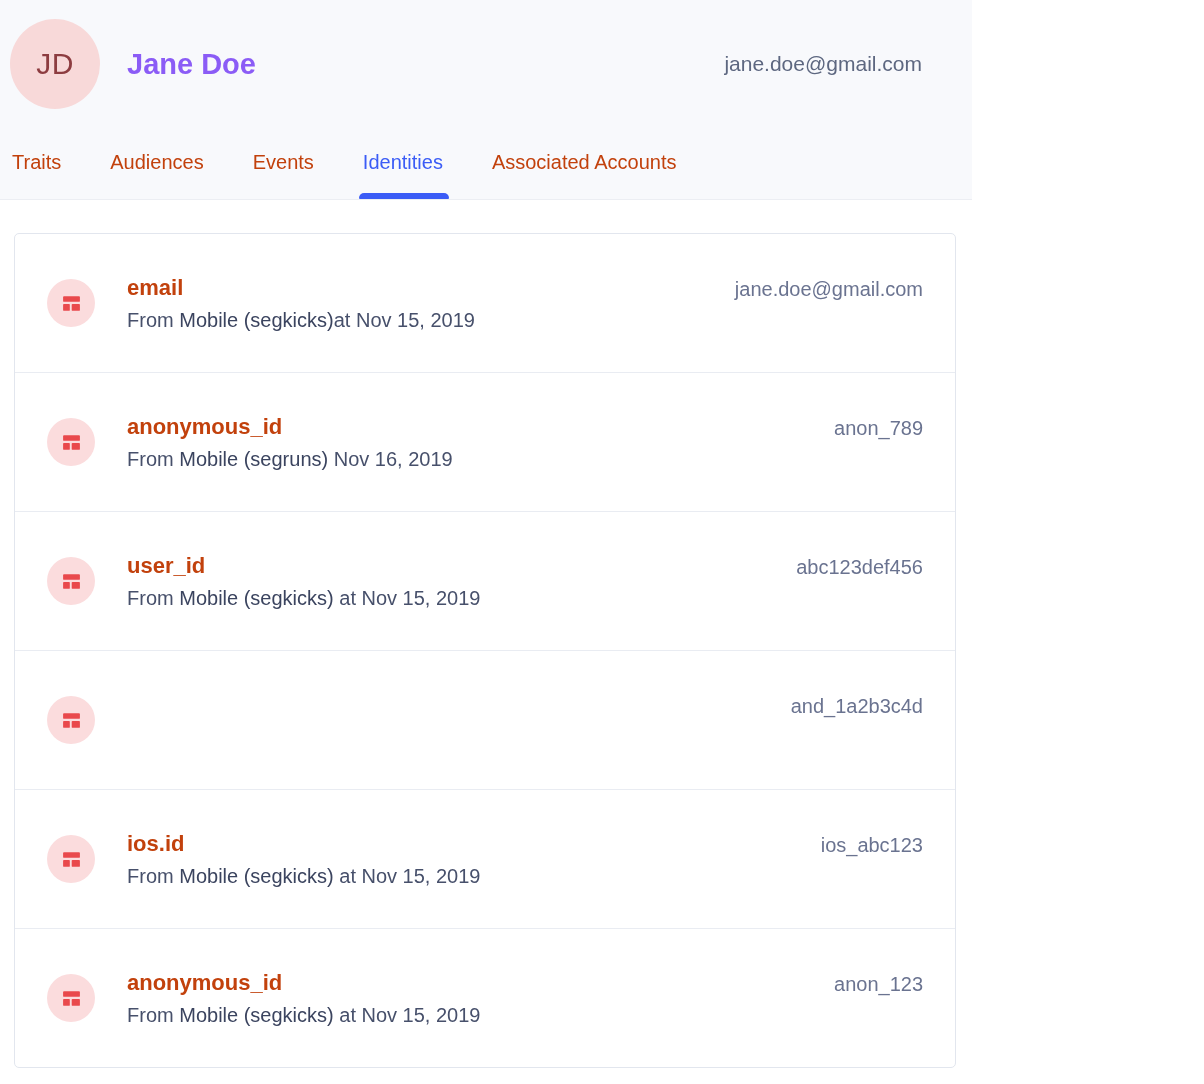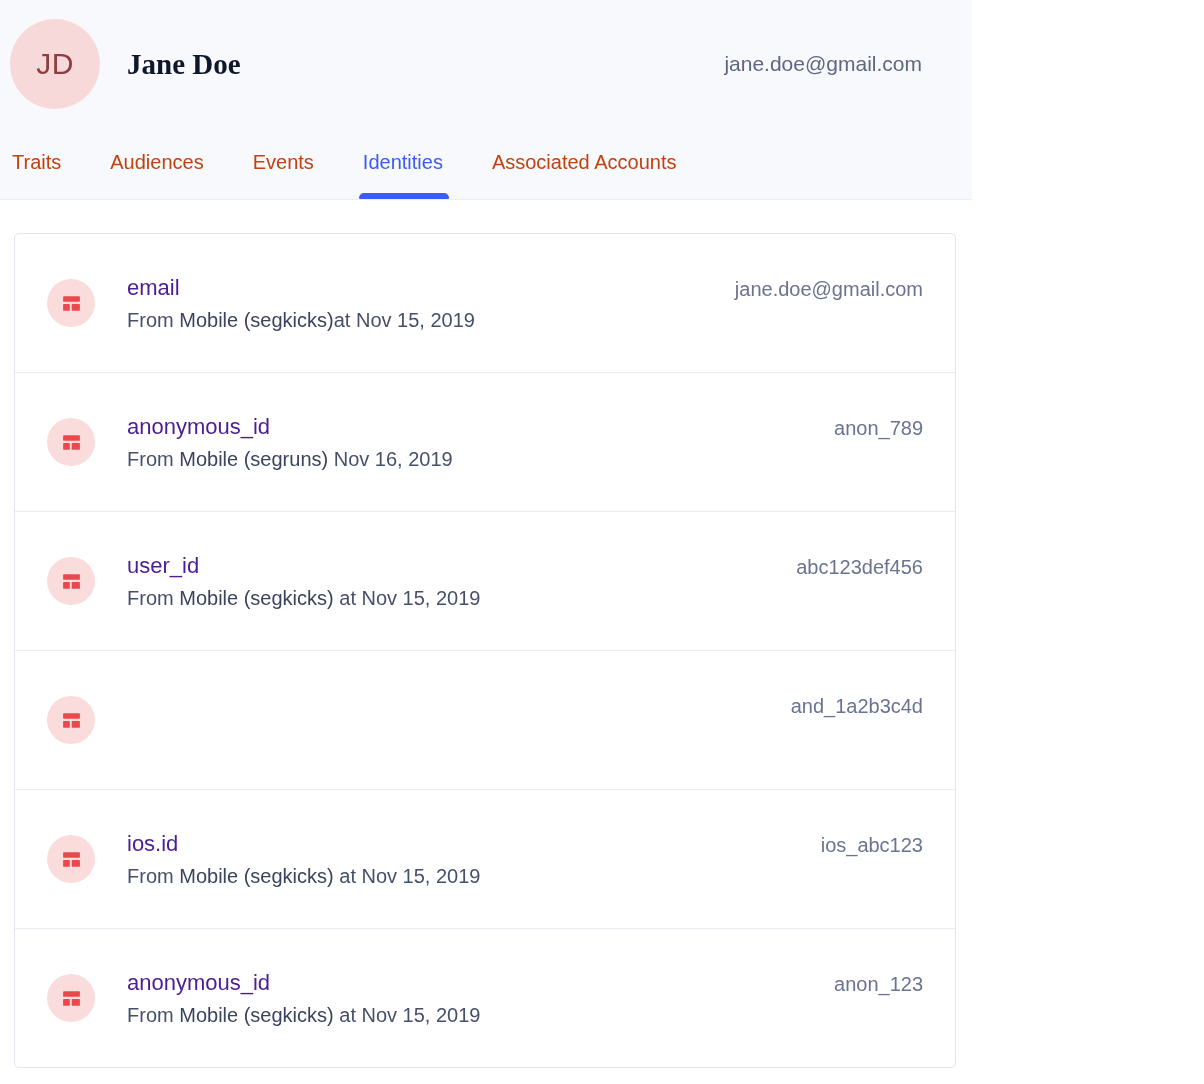--- a/index.html
+++ b/index.html
@@ -40,22 +40,21 @@
     display: flex;
     align-items: center;
     justify-content: center;
     flex: 0 0 auto;
     letter-spacing: 0.5px;
   }
   .profile-name {
     margin-left: 27px;
     font-size: 29px;
     font-weight: 700;
-    color: #0f172a;
-    font-family: Liberation Serif, serif;
+    color: #8b5cf6;
   }
   .profile-email {
     margin-left: auto;
     font-size: 21px;
     color: #5d6780;
   }
 
   
   .tabs {
     position: absolute;
@@ -106,22 +105,22 @@
     border-radius: 50%;
     background: #fbdcdd;
     display: flex;
     align-items: center;
     justify-content: center;
     flex: 0 0 auto;
   }
   .row-main { flex: 1; margin-left: 32px; min-width: 0; }
   .row-title {
     font-size: 22px;
-    font-weight: 400;
-    color: #4c1d95;
+    font-weight: 700;
+    color: #c2410c;
     line-height: 26px;
   }
   .row-sub {
     margin-top: 7px;
     font-size: 20px;
     color: #47506b;
     line-height: 24px;
   }
   .row-sub b { font-weight: 400; color: #3b445f; }
   .row-value {

